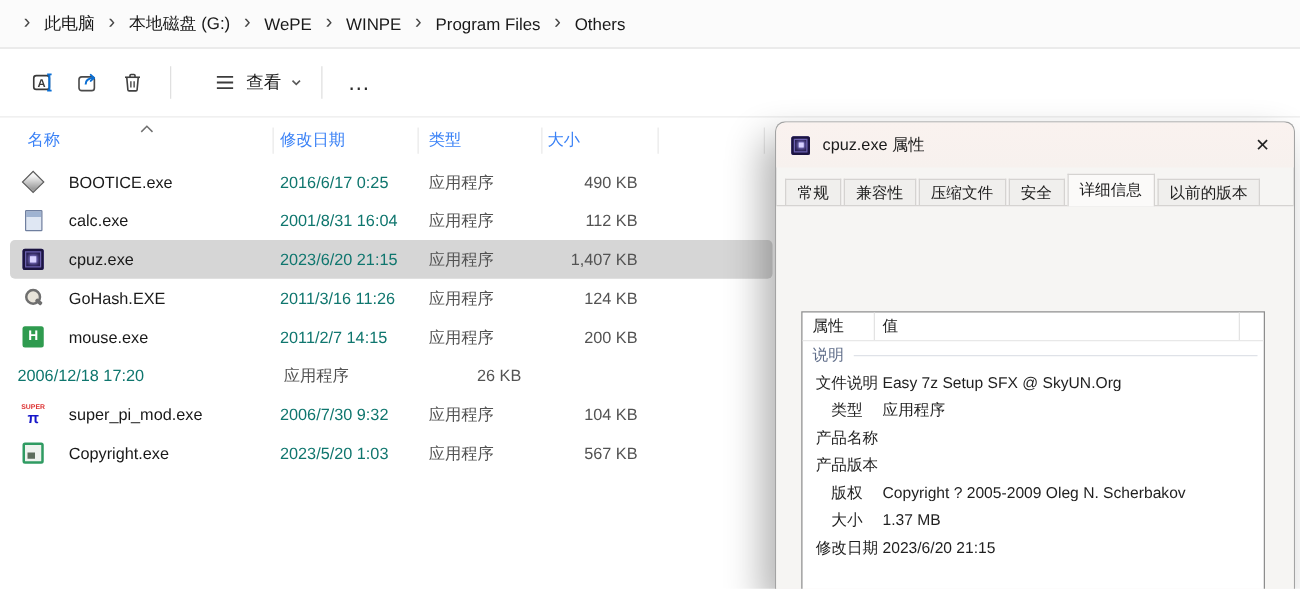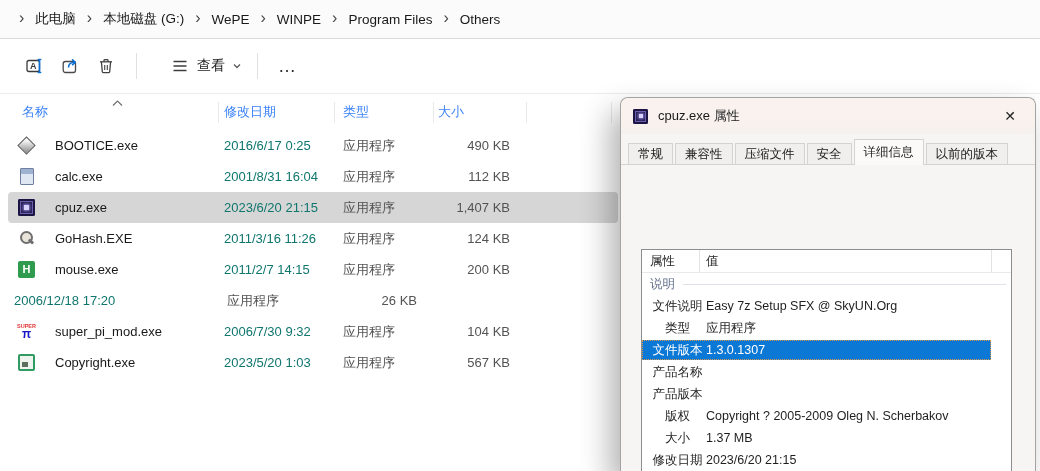--- a/index.html
+++ b/index.html
@@ -303,24 +303,20 @@
         </div>
         <div id="prows">
             <div class="prow">
               <span class="pl">文件说明</span>
               <span class="pv">Easy 7z Setup SFX @ SkyUN.Org</span>
             </div>
             <div class="prow">
               <span class="pl">类型</span>
               <span class="pv">应用程序</span>
             </div>
-            <div class="prow selected">
-              <span class="pl">文件版本</span>
-              <span class="pv">1.3.0.1307</span>
-            </div>
             <div class="prow">
               <span class="pl">产品名称</span>
               <span class="pv"></span>
             </div>
             <div class="prow">
               <span class="pl">产品版本</span>
               <span class="pv"></span>
             </div>
             <div class="prow">
               <span class="pl">版权</span>

